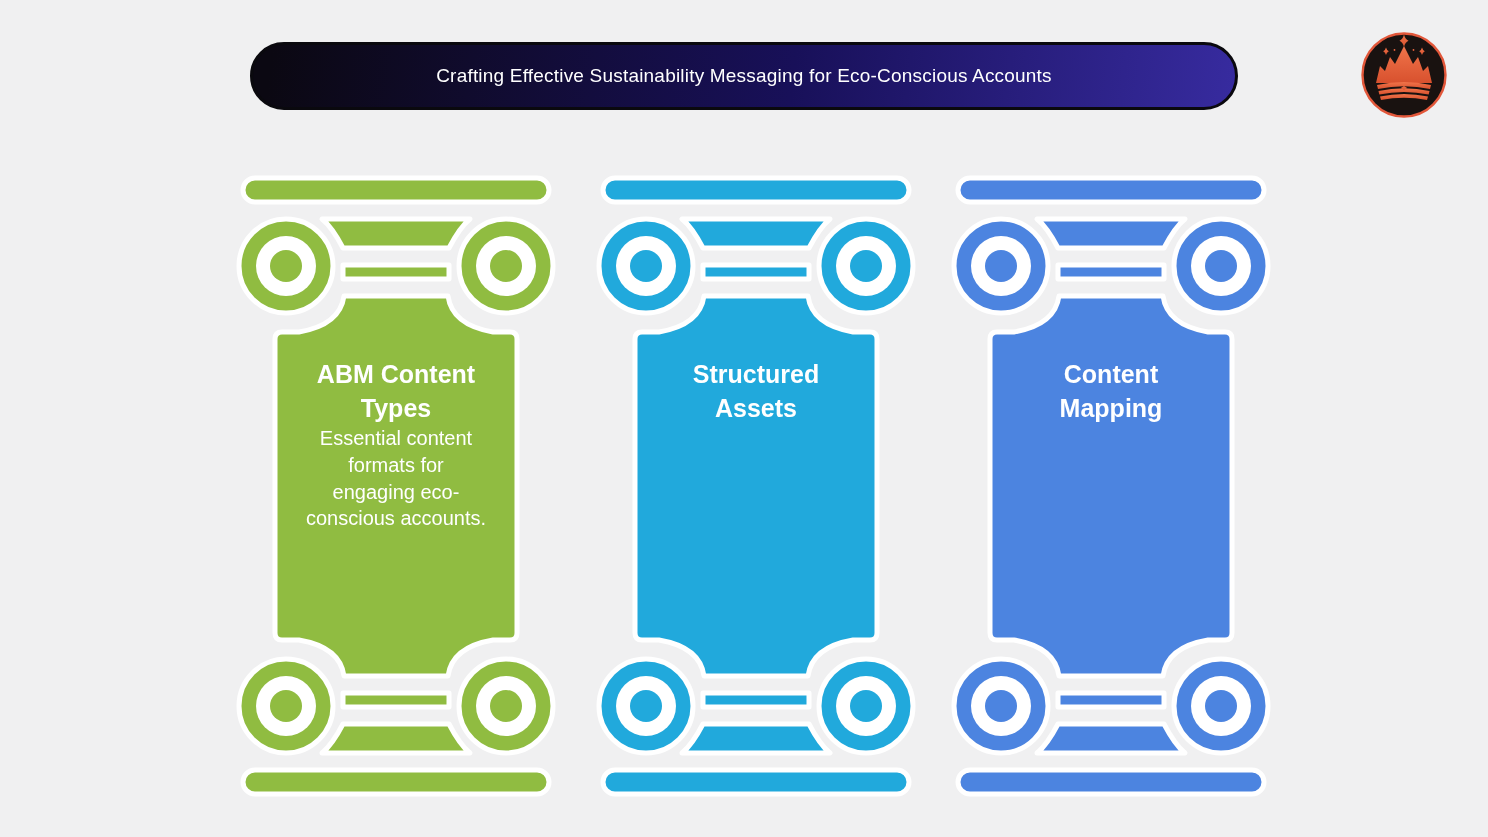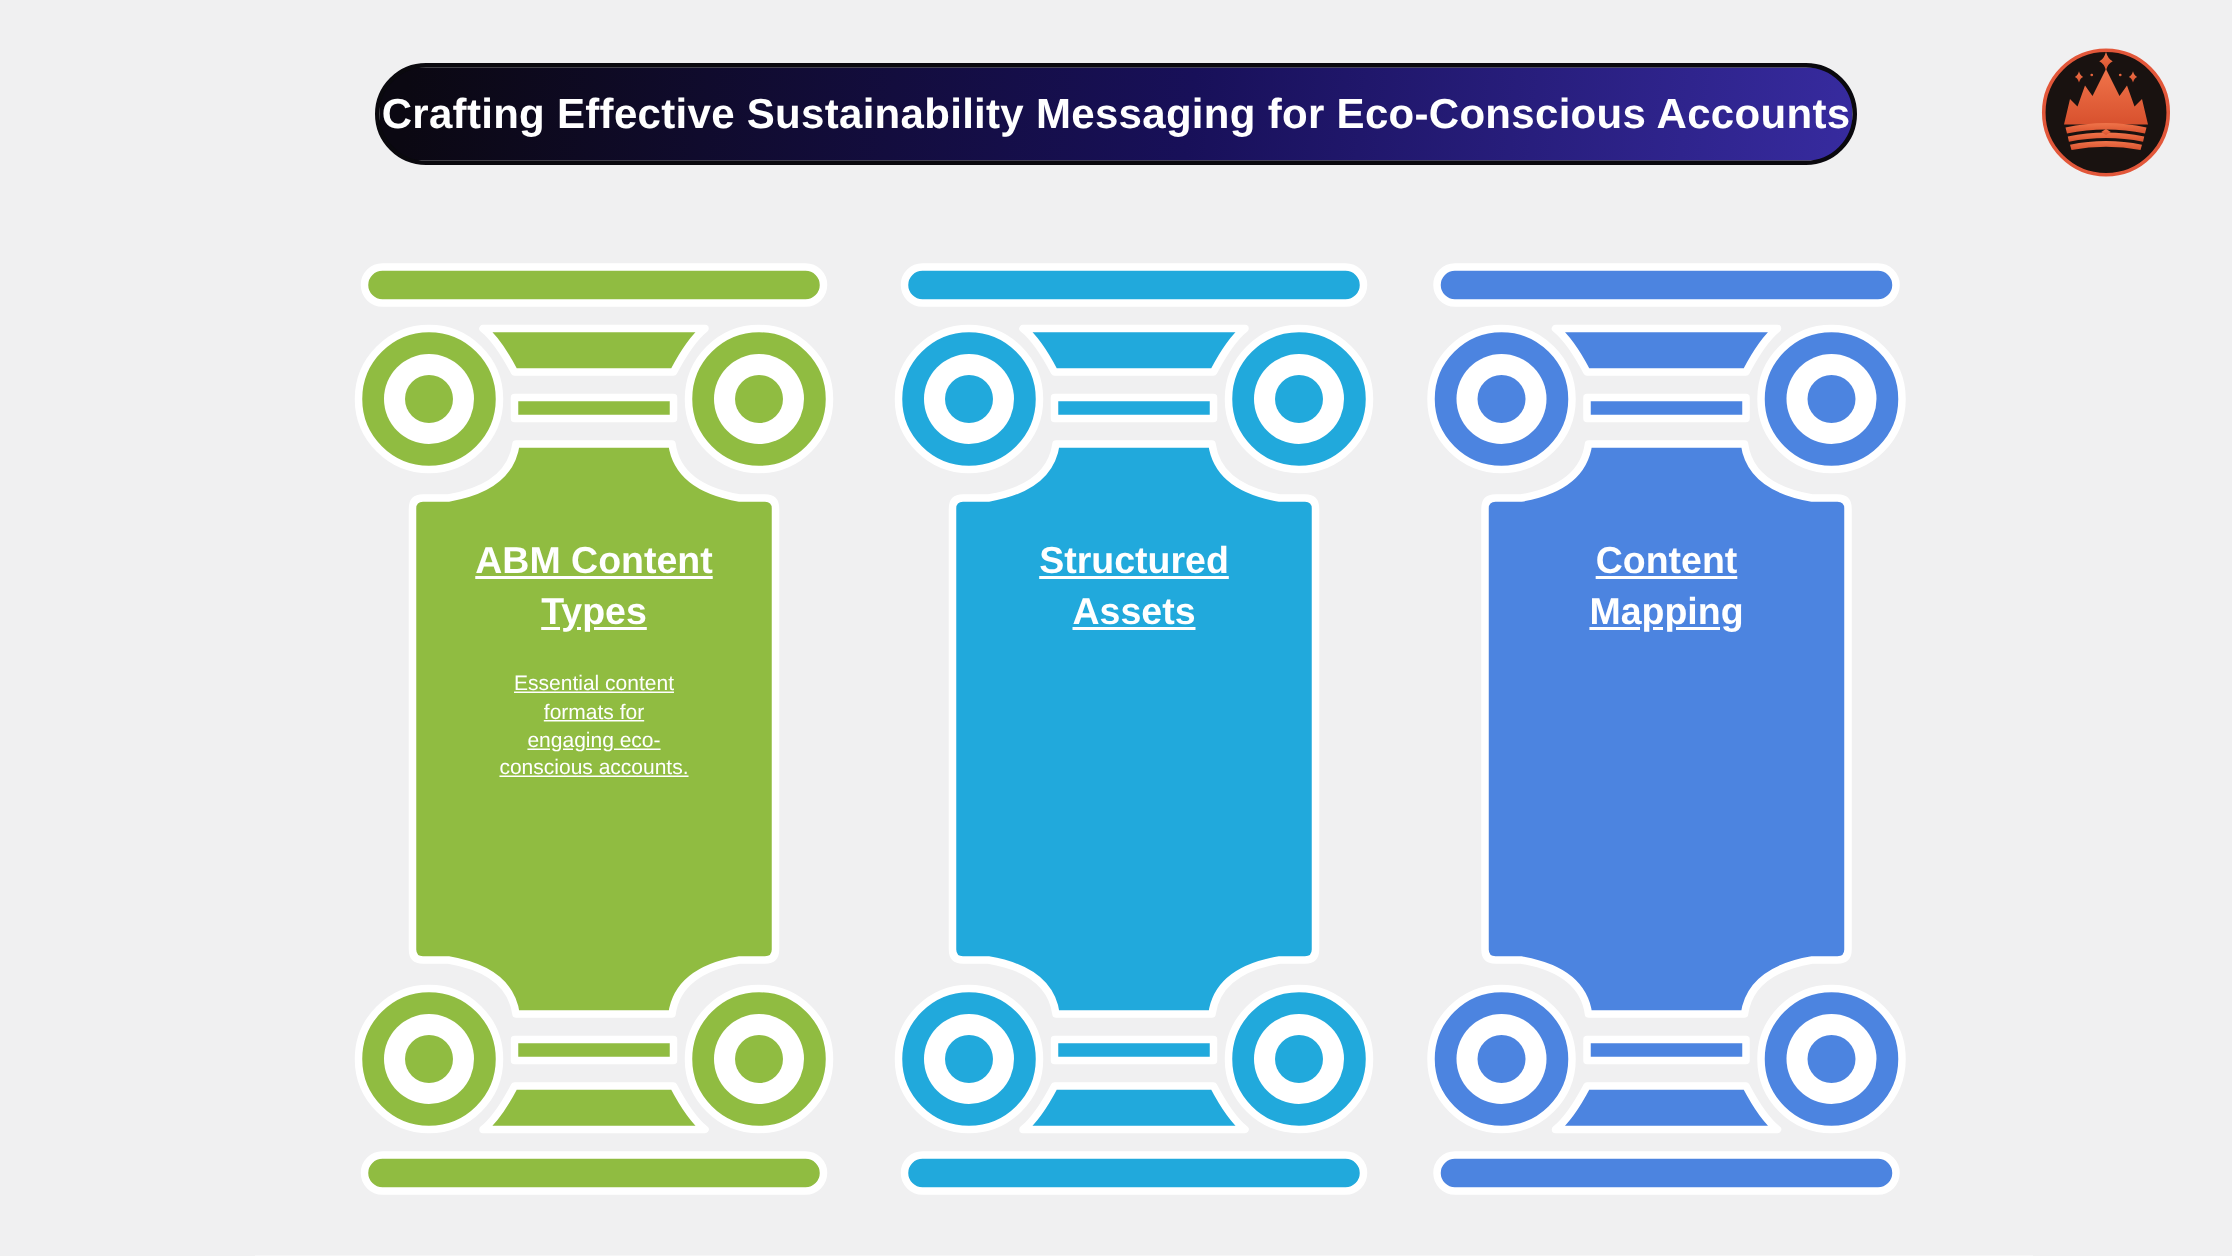--- a/index.html
+++ b/index.html
@@ -19,22 +19,22 @@
     position: absolute;
     left: 250px; top: 42px;
     width: 988px; height: 68px;
     border-radius: 34px;
     border: 3px solid var(--banner-border, #0a090e);
     background: linear-gradient(97deg, var(--g1, #0b0812) 2%, #181059 55%, var(--g2, #372b9f) 100%);
     display: flex; align-items: center; justify-content: center;
   }
   .banner-title {
     color: var(--banner-text, #ffffff);
-    font-size: 28px;
-    font-weight: 700;
+    font-size: 19px;
+    font-weight: 400;
     letter-spacing: 0.2px;
     white-space: nowrap;
   }
 
   
   .logo {
     position: absolute;
     left: 1360px; top: 31px;
     width: 88px; height: 88px;
   }
@@ -60,31 +60,29 @@
   }
   .cfill  { fill: var(--c); stroke: none; }
   .wfill  { fill: #ffffff; stroke: none; }
 
   .pillar-text {
     position: absolute;
     left: 35px; top: 182px;
     width: 242px;
     text-align: center;
     color: #ffffff;
-    text-decoration: underline;
   }
   .pillar-title {
     font-size: 25px;
     font-weight: 700;
     line-height: 1.36;
     white-space: pre-line;
   }
   .pillar-desc {
-    margin-top: 21px;
-    font-size: 14px;
+    font-size: 20px;
     line-height: 1.34;
     white-space: pre-line;
   }
 </style>
 </head>
 <body>
 
 <div class="stage" style="--page-bg: #f0f0f1;">
 
   <div class="banner" style="--g1: #0b0812; --g2: #372b9f; --banner-border: #0a090e; --banner-text: #ffffff;">

